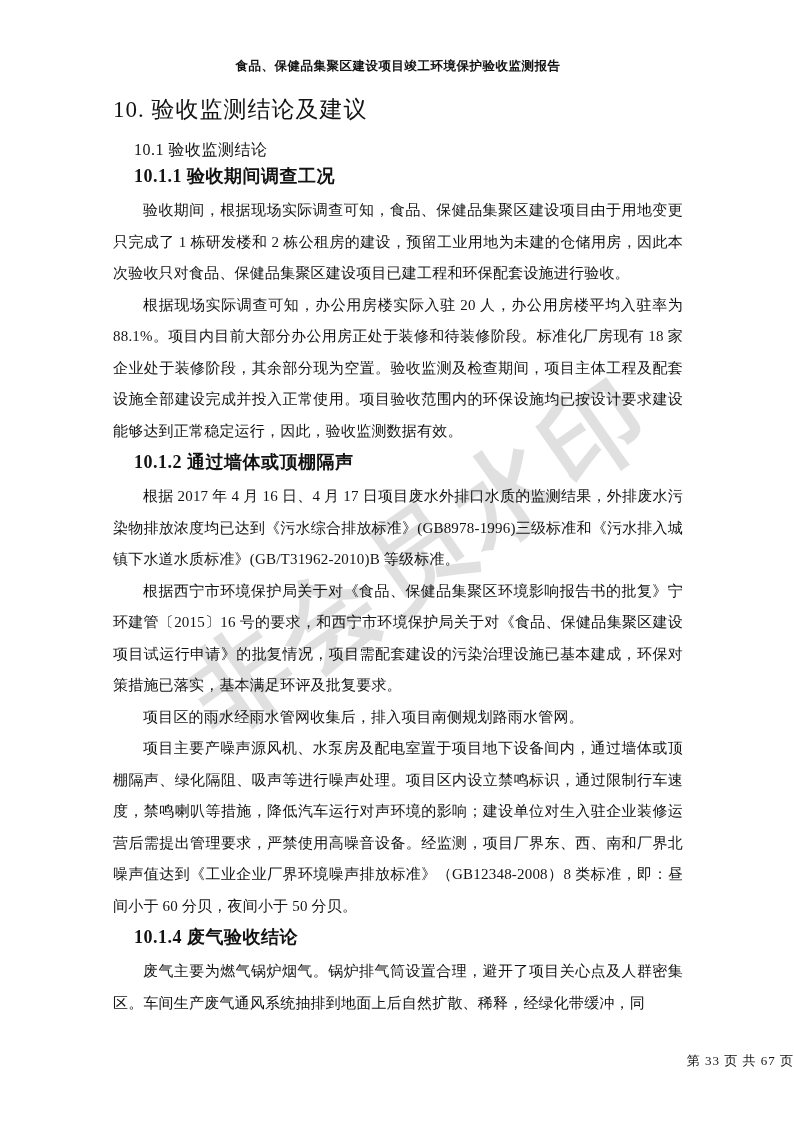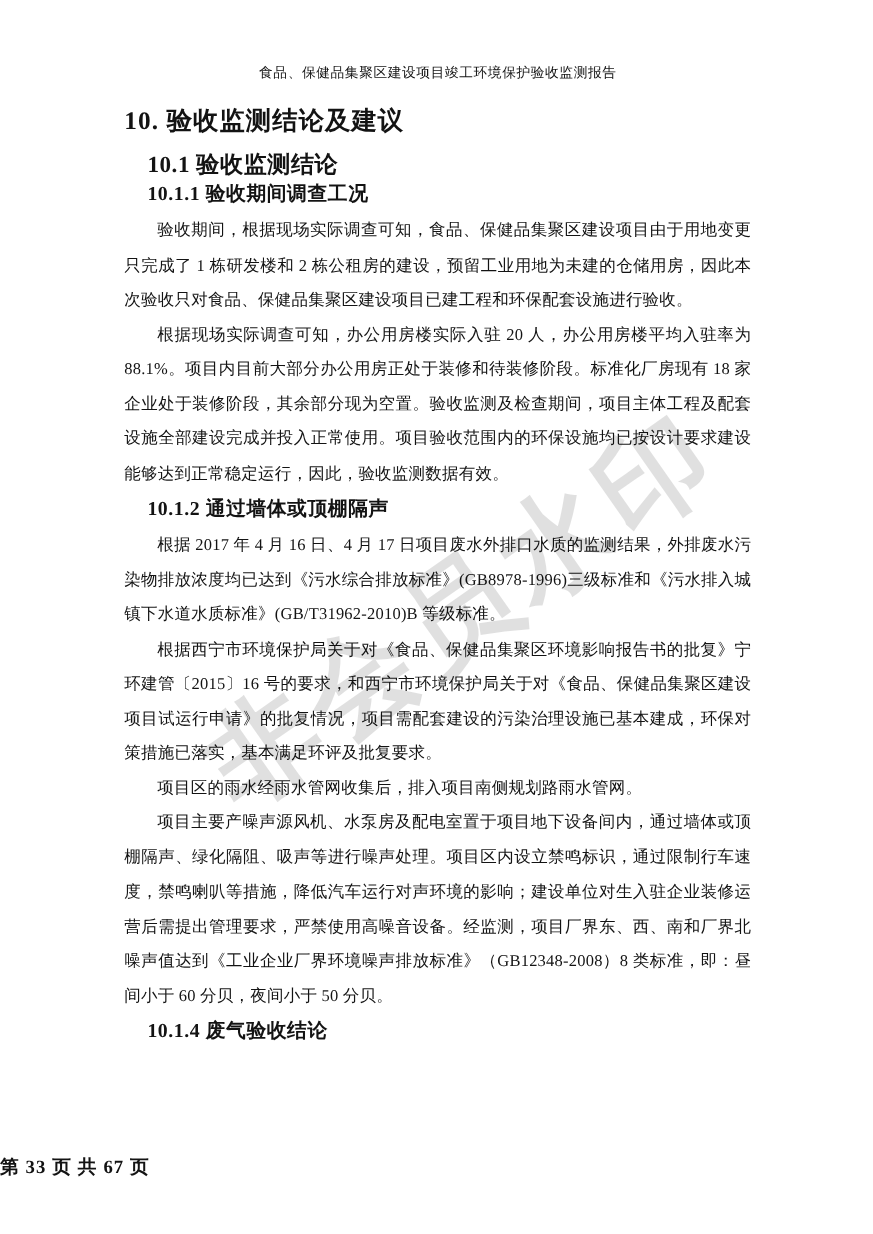--- a/index.html
+++ b/index.html
@@ -15,35 +15,35 @@
     background: #ffffff;
     box-sizing: border-box;
     padding: 58px 111px 0 113px;
     font-family: "Liberation Serif", "DejaVu Serif", serif;
     color: #131313;
     overflow: hidden;
   }
   .running-header {
     text-align: center;
     font-size: 12.5px;
-    font-weight: normal;
+    font-weight: bold;
     line-height: 17px;
     letter-spacing: 0.5px;
     white-space: nowrap;
   }
   .chapter-title {
     font-size: 23px;
-    font-weight: bold;
+    font-weight: normal;
     line-height: 30px;
     margin: 20px 0 13px 0;
     letter-spacing: 1px;
   }
   .section-title {
-    font-size: 21px;
-    font-weight: bold;
+    font-size: 16px;
+    font-weight: normal;
     line-height: 23px;
     margin: 0 0 4px 21px;
     letter-spacing: 0.5px;
   }
   .subsection-title {
     font-size: 18px;
     font-weight: bold;
     line-height: 23px;
     margin: 4px 0 7px 21px;
     letter-spacing: 0.5px;
@@ -74,25 +74,24 @@
     transform-origin: center center;
     white-space: nowrap;
     pointer-events: none;
     z-index: 5;
   }
   .page-footer {
     position: absolute;
     left: 0;
     right: 0;
     top: 1053px;
-    text-align: left;
-    font-size: 17px;
+    text-align: right;
+    font-size: 13px;
     line-height: 16px;
     letter-spacing: 1px;
-    font-weight: bold;
   }
 </style>
 </head>
 <body>
 
 <div class="page">
 
   <div class="running-header">食品、保健品集聚区建设项目竣工环境保护验收监测报告</div>
 
   <div class="watermark">非会员水印</div>
@@ -113,16 +112,17 @@
 
   <p class="body-paragraph">根据西宁市环境保护局关于对《食品、保健品集聚区环境影响报告书的批复》宁环建管〔2015〕16 号的要求，和西宁市环境保护局关于对《食品、保健品集聚区建设项目试运行申请》的批复情况，项目需配套建设的污染治理设施已基本建成，环保对策措施已落实，基本满足环评及批复要求。</p>
 
   <p class="body-paragraph">项目区的雨水经雨水管网收集后，排入项目南侧规划路雨水管网。</p>
 
 
   <p class="body-paragraph">项目主要产噪声源风机、水泵房及配电室置于项目地下设备间内，通过墙体或顶棚隔声、绿化隔阻、吸声等进行噪声处理。项目区内设立禁鸣标识，通过限制行车速度，禁鸣喇叭等措施，降低汽车运行对声环境的影响；建设单位对生入驻企业装修运营后需提出管理要求，严禁使用高噪音设备。经监测，项目厂界东、西、南和厂界北噪声值达到《工业企业厂界环境噪声排放标准》（GB12348-2008）8 类标准，即：昼间小于 60 分贝，夜间小于 50 分贝。</p>
 
   <h3 class="subsection-title">10.1.4 废气验收结论</h3>
 
+  <p class="body-paragraph">废气主要为燃气锅炉烟气。锅炉排气筒设置合理，避开了项目关心点及人群密集区。车间生产废气通风系统抽排到地面上后自然扩散、稀释，经绿化带缓冲，同</p>
 
   <div class="page-footer">第 33 页 共 67 页</div>
 
 </div>
 
 </body></html>

